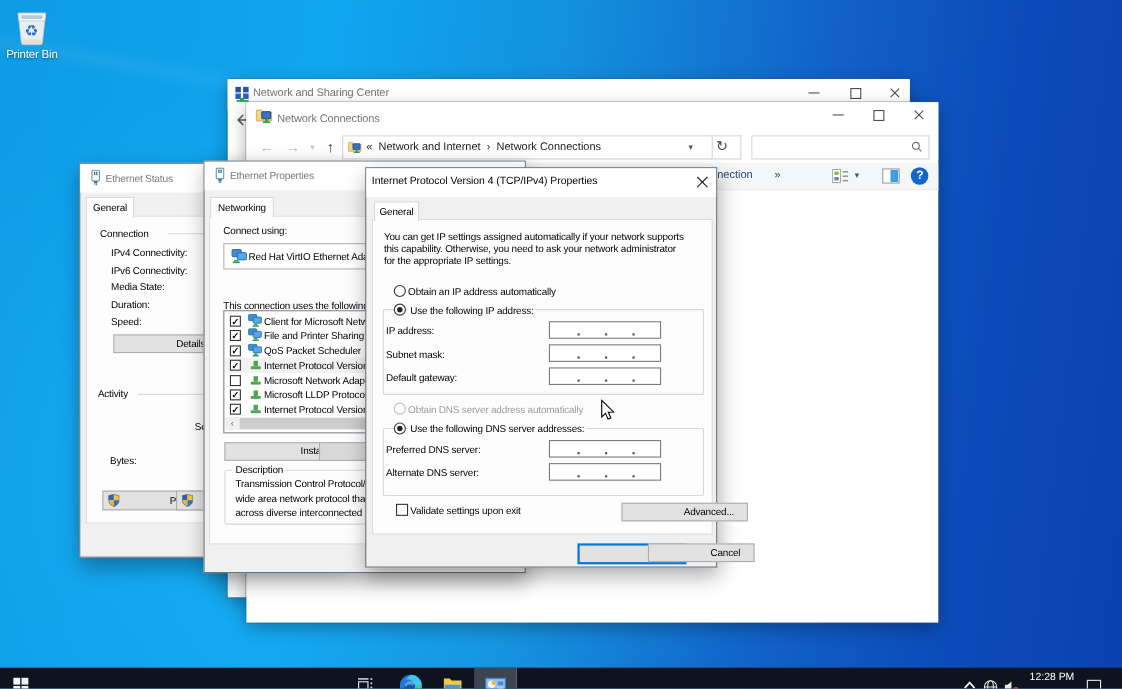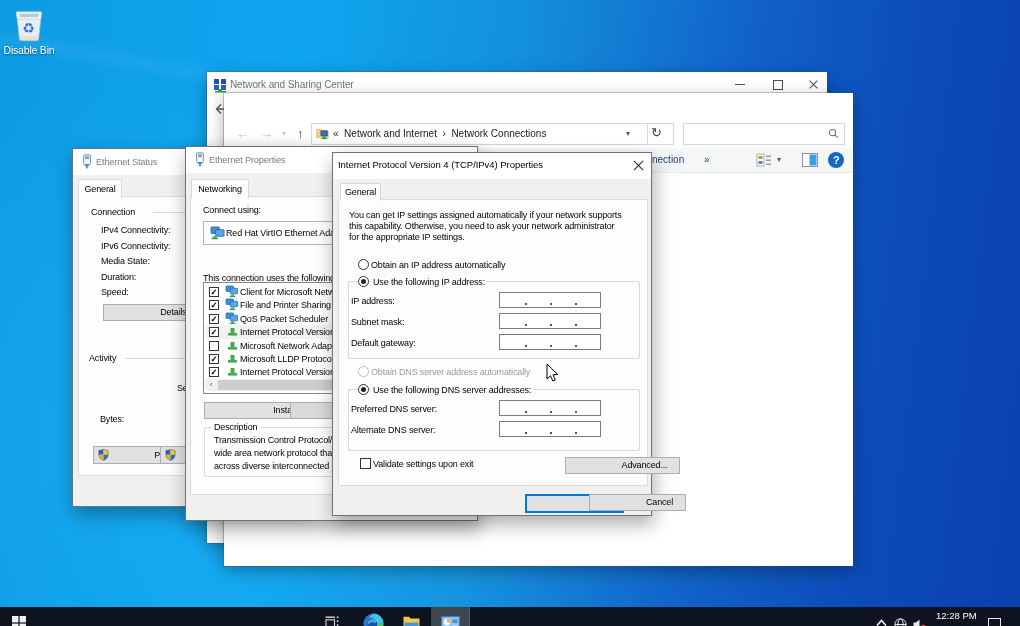--- a/index.html
+++ b/index.html
@@ -70,21 +70,21 @@
 <div id="beam" class="abs"></div>
 
 <div id="recycle" class="abs">
   <svg width="32" height="34" viewBox="0 0 32 34" style="display:block;margin:0 auto;">
     <path d="M3.5 4 L28.5 4 L25.5 31 Q25.4 32.6 23 32.6 L9 32.6 Q6.6 32.6 6.5 31 Z" fill="#e9eef3" stroke="#bfcad3" stroke-width="0.9"></path>
     <path d="M3.5 4 L28.5 4 L27.7 11 L4.3 11 Z" fill="#f4f7fa" stroke="#c3ced6" stroke-width="0.7"></path>
     <path d="M6 5.8 L26 5.8 L25.2 9.2 L6.8 9.2 Z" fill="#afcdd6"></path>
     <path d="M7 28 L25 28 L24.6 31 Q24.5 32 23 32 L9 32 Q7.5 32 7.4 31 Z" fill="#e4e0d2"></path>
     <text x="15.5" y="24.5" font-size="14" text-anchor="middle" fill="#2a72c8" font-family="Liberation Sans">♻</text>
   </svg>
-  <div class="lbl">Disable Bin</div>
+  <div class="lbl">Printer Bin</div>
 </div>
 
 <div id="nsc" class="abs ewin" style="z-index:4;left:207px;top:72px;width:620px;height:471px;">
   <div class="etitle">
     <svg class="abs" style="left:6px;top:6px" width="15" height="15" viewBox="0 0 15 15">
       <rect x="1" y="1" width="5" height="5" fill="#2450a8"></rect>
         <rect x="8" y="1" width="5" height="5" fill="#2450a8"></rect>
       <rect x="1" y="7" width="5" height="5" fill="#2a5ec0"></rect>
         <rect x="8" y="7" width="5" height="5" fill="#2a5ec0"></rect>
       <rect x="5" y="11" width="4" height="3" fill="#27a845"></rect>
@@ -103,20 +103,39 @@
       </div>
   </div>
   <div class="abs" style="left:7px;top:30px;width:16px;height:16px;">
     <svg width="16" height="14" viewBox="0 0 16 14">
         <path d="M15 7 L3 7 M7 2.5 L2.5 7 L7 11.5" stroke="#5a5a5a" stroke-width="1.4" fill="none"></path>
       </svg>
   </div>
 </div>
 
 <div id="nc" class="abs ewin" style="z-index:5;left:224px;top:93px;width:629px;height:473px;">
+  <div class="etitle">
+    <svg class="abs" style="left:8px;top:4px" width="16" height="16" viewBox="0 0 16 16">
+      <path d="M1 3 L6 3 L7 5 L15 5 L15 13 L1 13 Z" fill="#f5d581" stroke="#caa23d" stroke-width="0.7"></path>
+      <rect x="6" y="4.5" width="8" height="6.5" rx="0.5" fill="#3b71c8" stroke="#1e3f77" stroke-width="0.8"></rect>
+      <rect x="9" y="11" width="2.4" height="2.6" fill="#2ca24a"></rect>
+      <rect x="7" y="13.3" width="6.5" height="1.6" fill="#2ca24a"></rect>
+    </svg>
+    <div class="txt" style="left:28px;top:10px;">Network Connections</div>
+    <div class="cap" style="left:520px;top:0px;">
+        <i class="min"></i>
+      </div>
+    <div class="cap" style="left:556px;top:0px;">
+        <i class="max"></i>
+      </div>
+    <div class="cap" style="left:593px;top:0px;">
+        <i class="x1"></i>
+        <i class="x2"></i>
+      </div>
+  </div>
 
   <div class="abs" style="left:0;top:28px;width:629px;height:25px;background:#fff;">
     <div class="abs" style="left:12px;top:5px;color:#c3c3c3;font-size:13px;">←</div>
     <div class="abs" style="left:36px;top:5px;color:#c3c3c3;font-size:13px;">→</div>
     <div class="abs" style="left:58px;top:8px;color:#c9c9c9;font-size:8px;">▾</div>
     <div class="abs" style="left:73px;top:5px;color:#3b3b3b;font-size:13px;">↑</div>
     <div class="abs" style="left:87px;top:2px;width:335px;height:20px;background:#fff;border:1px solid #d6d6d6;">
       <svg class="abs" style="left:4px;top:3px" width="13" height="13" viewBox="0 0 16 16">
         <path d="M1 3 L6 3 L7 5 L15 5 L15 13 L1 13 Z" fill="#f5d581" stroke="#caa23d" stroke-width="0.7"></path>
         <rect x="6" y="4.5" width="8" height="6.5" rx="0.5" fill="#3b71c8" stroke="#1e3f77" stroke-width="0.8"></rect>

